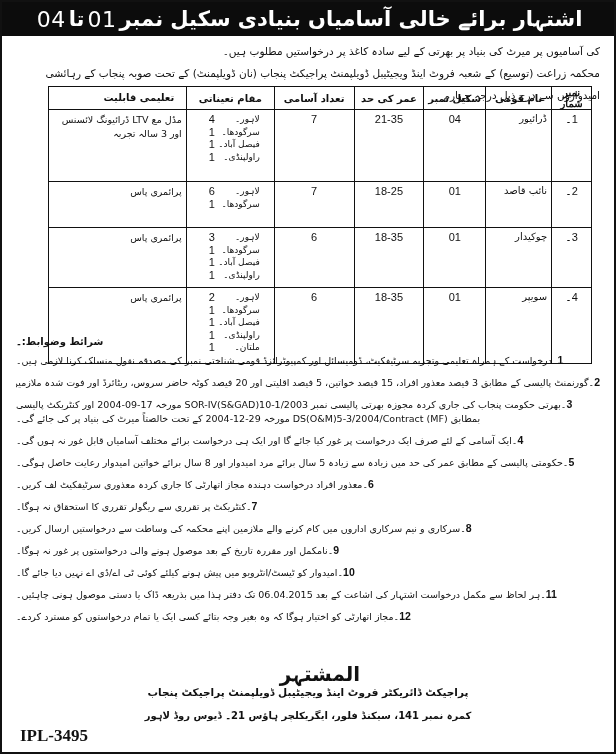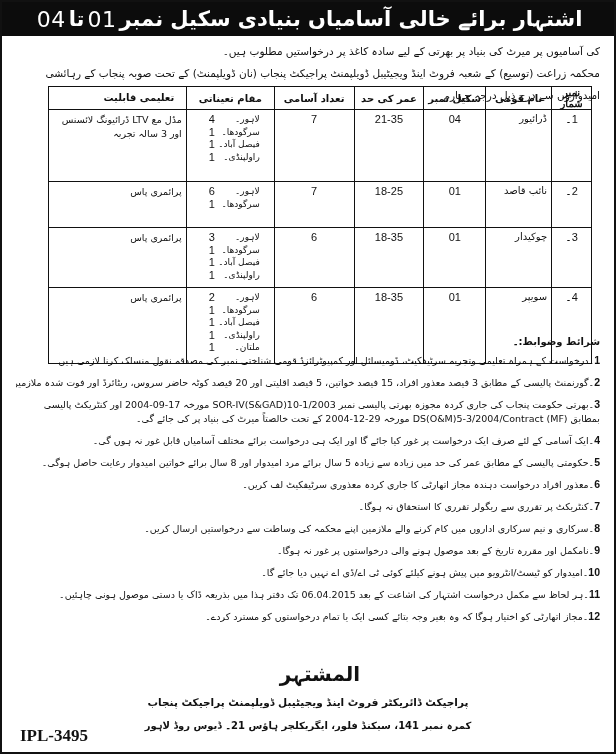--- a/index.html
+++ b/index.html
@@ -36,31 +36,31 @@
   .c-posting { width: 88px; }
   .c-qual { width: 138px; text-align: right; font-size: 9.5px; line-height: 14px; padding-left: 43px; }
   .posting-line { display: flex; justify-content: space-between; line-height: 12.5px; font-size: 9px; padding: 0 10px 0 18px; }
   .posting-line .pc { font-family: "Liberation Sans", sans-serif; font-size: 11px; }
   .row1 td { height: 72px; }
   .row2 td { height: 46px; }
   .row3 td { height: 60px; }
   .row4 td { height: 76px; }
   .conditions {
     position: absolute; left: 14px; right: 14px; top: 334px;
-    direction: rtl; text-align: right; font-size: 9.5px;
+    direction: rtl; text-align: left; font-size: 9.5px;
   }
   .cond-title { font-weight: bold; font-size: 10px; margin-bottom: 6px; }
   .cond-item { line-height: 14px; margin-bottom: 7px; white-space: nowrap; overflow: hidden; }
   .cond-item.wrap { white-space: normal; }
   .cond-item .n { font-family: "Liberation Sans", sans-serif; font-weight: bold; font-size: 10.5px; }
   .signature {
     position: absolute; left: 0; right: 0; top: 660px; text-align: center; direction: rtl;
   }
   .signature .advertiser { font-size: 20px; font-weight: bold; letter-spacing: 1px; margin-left: 24px; }
-  .signature .office { font-size: 10.5px; font-weight: bold; margin-top: 10px; }
+  .signature .office { font-size: 10.5px; font-weight: bold; }
   .signature .address { font-size: 10px; font-weight: bold; margin-top: 12px; }
   .ipl {
     position: absolute; left: 18px; top: 724px;
     font-family: "Liberation Serif", serif; font-weight: bold; font-size: 17px;
   }
 </style>
 </head>
 <body>
 
 <div class="page">

